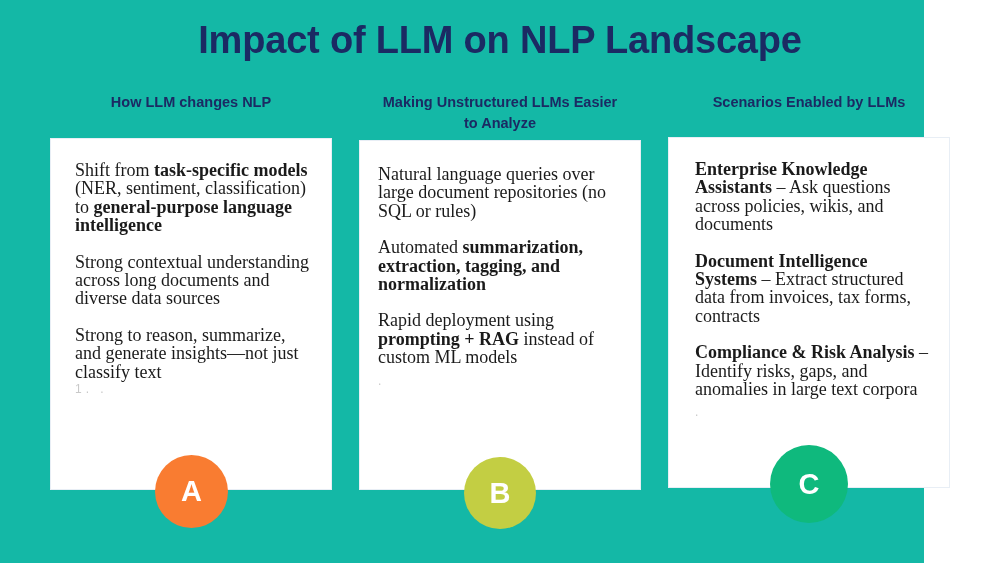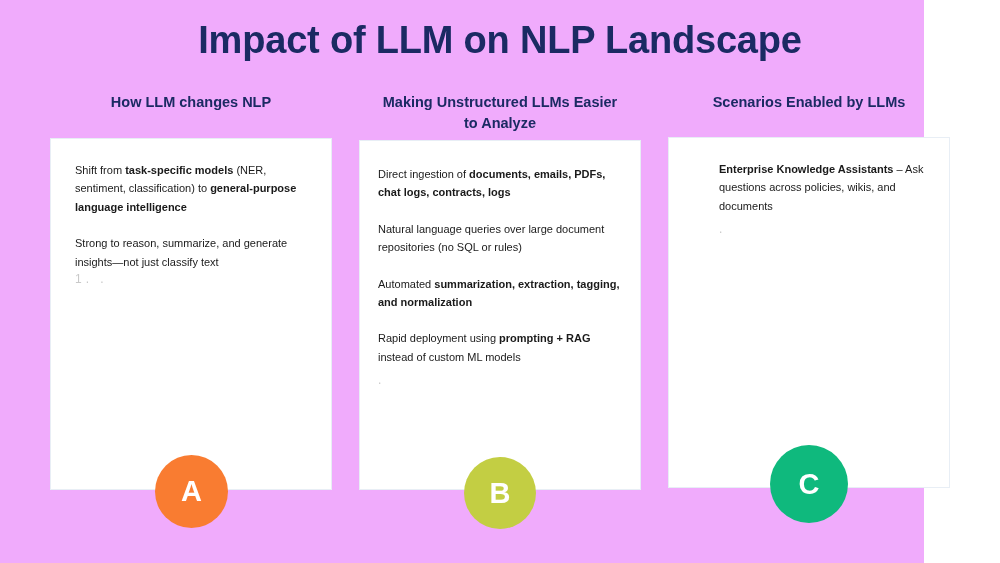--- a/index.html
+++ b/index.html
@@ -12,21 +12,21 @@
     background: #ffffff;
     font-family: "Liberation Sans", sans-serif;
     overflow: hidden;
     position: relative;
   }
 
   .slide {
     position: relative;
     width: 924px;
     height: 563px;
-    background: #f0abfc;
+    background: #14b8a6;
   }
 
   .slide-title {
     position: absolute;
     top: 18px;
     left: 0;
     width: 1000px;
     text-align: center;
     font-size: 38px;
     font-weight: bold;
@@ -70,33 +70,34 @@
     position: absolute;
     left: 9px;
     top: 46px;
     width: 282px;
     height: 352px;
     background: #ffffff;
     border: 1px solid #e8eef5;
     box-sizing: border-box;
   }
   .column.col-1 .card { top: 48px; height: 350px; }
-  .column.col-2 .card { top: 45px; height: 351px; padding-left: 24px; }
+  .column.col-2 .card { top: 45px; height: 351px; }
 
   .card-inner {
     padding: 22px 22px 0 24px;
   }
   .column.col-1 .card-inner { padding: 24px 20px 0 18px; }
   .column.col-2 .card-inner { padding: 22px 18px 0 26px; }
 
   .para {
-    font-size: 11px;
+    font-size: 18px;
     line-height: 18.4px;
     color: #1a1a1a;
     margin: 0 0 18px 0;
+    font-family: Liberation Serif, serif;
   }
   .para:last-of-type { margin-bottom: 0; }
   .para b { font-weight: bold; }
 
   .ghost-marker {
     font-size: 12px;
     color: #c9c9c9;
     line-height: 16px;
     margin-top: 0px;
     letter-spacing: 4px;
@@ -139,48 +140,50 @@
 
   <div class="slide-title" style="color: rgb(27, 42, 99);">Impact of LLM on NLP Landscape</div>
 
   <div class="columns">
 
     <div class="column col-0">
       <div class="col-heading">How LLM changes NLP</div>
       <div class="card">
         <div class="card-inner">
           <p class="para"><span>Shift from </span><b>task-specific models</b><span> (NER, sentiment, classification) to </span><b>general-purpose language intelligence</b></p>
+          <p class="para"><span>Strong contextual understanding across long documents and diverse data sources</span></p>
           <p class="para"><span>Strong to reason, summarize, and generate insights—not just classify text</span></p>
           <div class="ghost-marker">1.  .</div>
         </div>
       </div>
     </div>
 
     <div class="column col-1">
       <div class="col-heading">
         <span>Making Unstructured LLMs Easier</span>
         <br>
         <span class="sp-underline" style="border-bottom-color: rgb(240, 138, 60);">to Analyze</span>
       </div>
       <div class="card">
         <div class="card-inner">
-          <p class="para"><span> Direct ingestion of </span><b>documents, emails, PDFs, chat logs, contracts, logs</b></p>
           <p class="para"><span>Natural language queries over large document repositories (no SQL or rules)</span></p>
           <p class="para"><span>Automated </span><b>summarization, extraction, tagging, and normalization</b></p>
           <p class="para"><span>Rapid deployment using </span><b>prompting + RAG</b><span> instead of custom ML models</span></p>
           <div class="ghost-dot">.</div>
         </div>
       </div>
     </div>
 
     <div class="column col-2">
       <div class="col-heading">Scenarios Enabled by LLMs</div>
       <div class="card">
         <div class="card-inner">
           <p class="para"><b>Enterprise Knowledge Assistants</b><span> – Ask questions across policies, wikis, and documents</span></p>
+          <p class="para"><b>Document Intelligence Systems</b><span> – Extract structured data from invoices, tax forms, contracts</span></p>
+          <p class="para"><b>Compliance &amp; Risk Analysis</b><span> – Identify risks, gaps, and anomalies in large text corpora</span></p>
           <div class="ghost-dot">.</div>
         </div>
       </div>
     </div>
 
   </div>
 
   <div class="badge b-0" style="background-color: rgb(249, 124, 49);">A</div>
   <div class="badge b-1" style="background-color: rgb(195, 206, 67);">B</div>
   <div class="badge b-2" style="background-color: rgb(15, 185, 125);">C</div>

